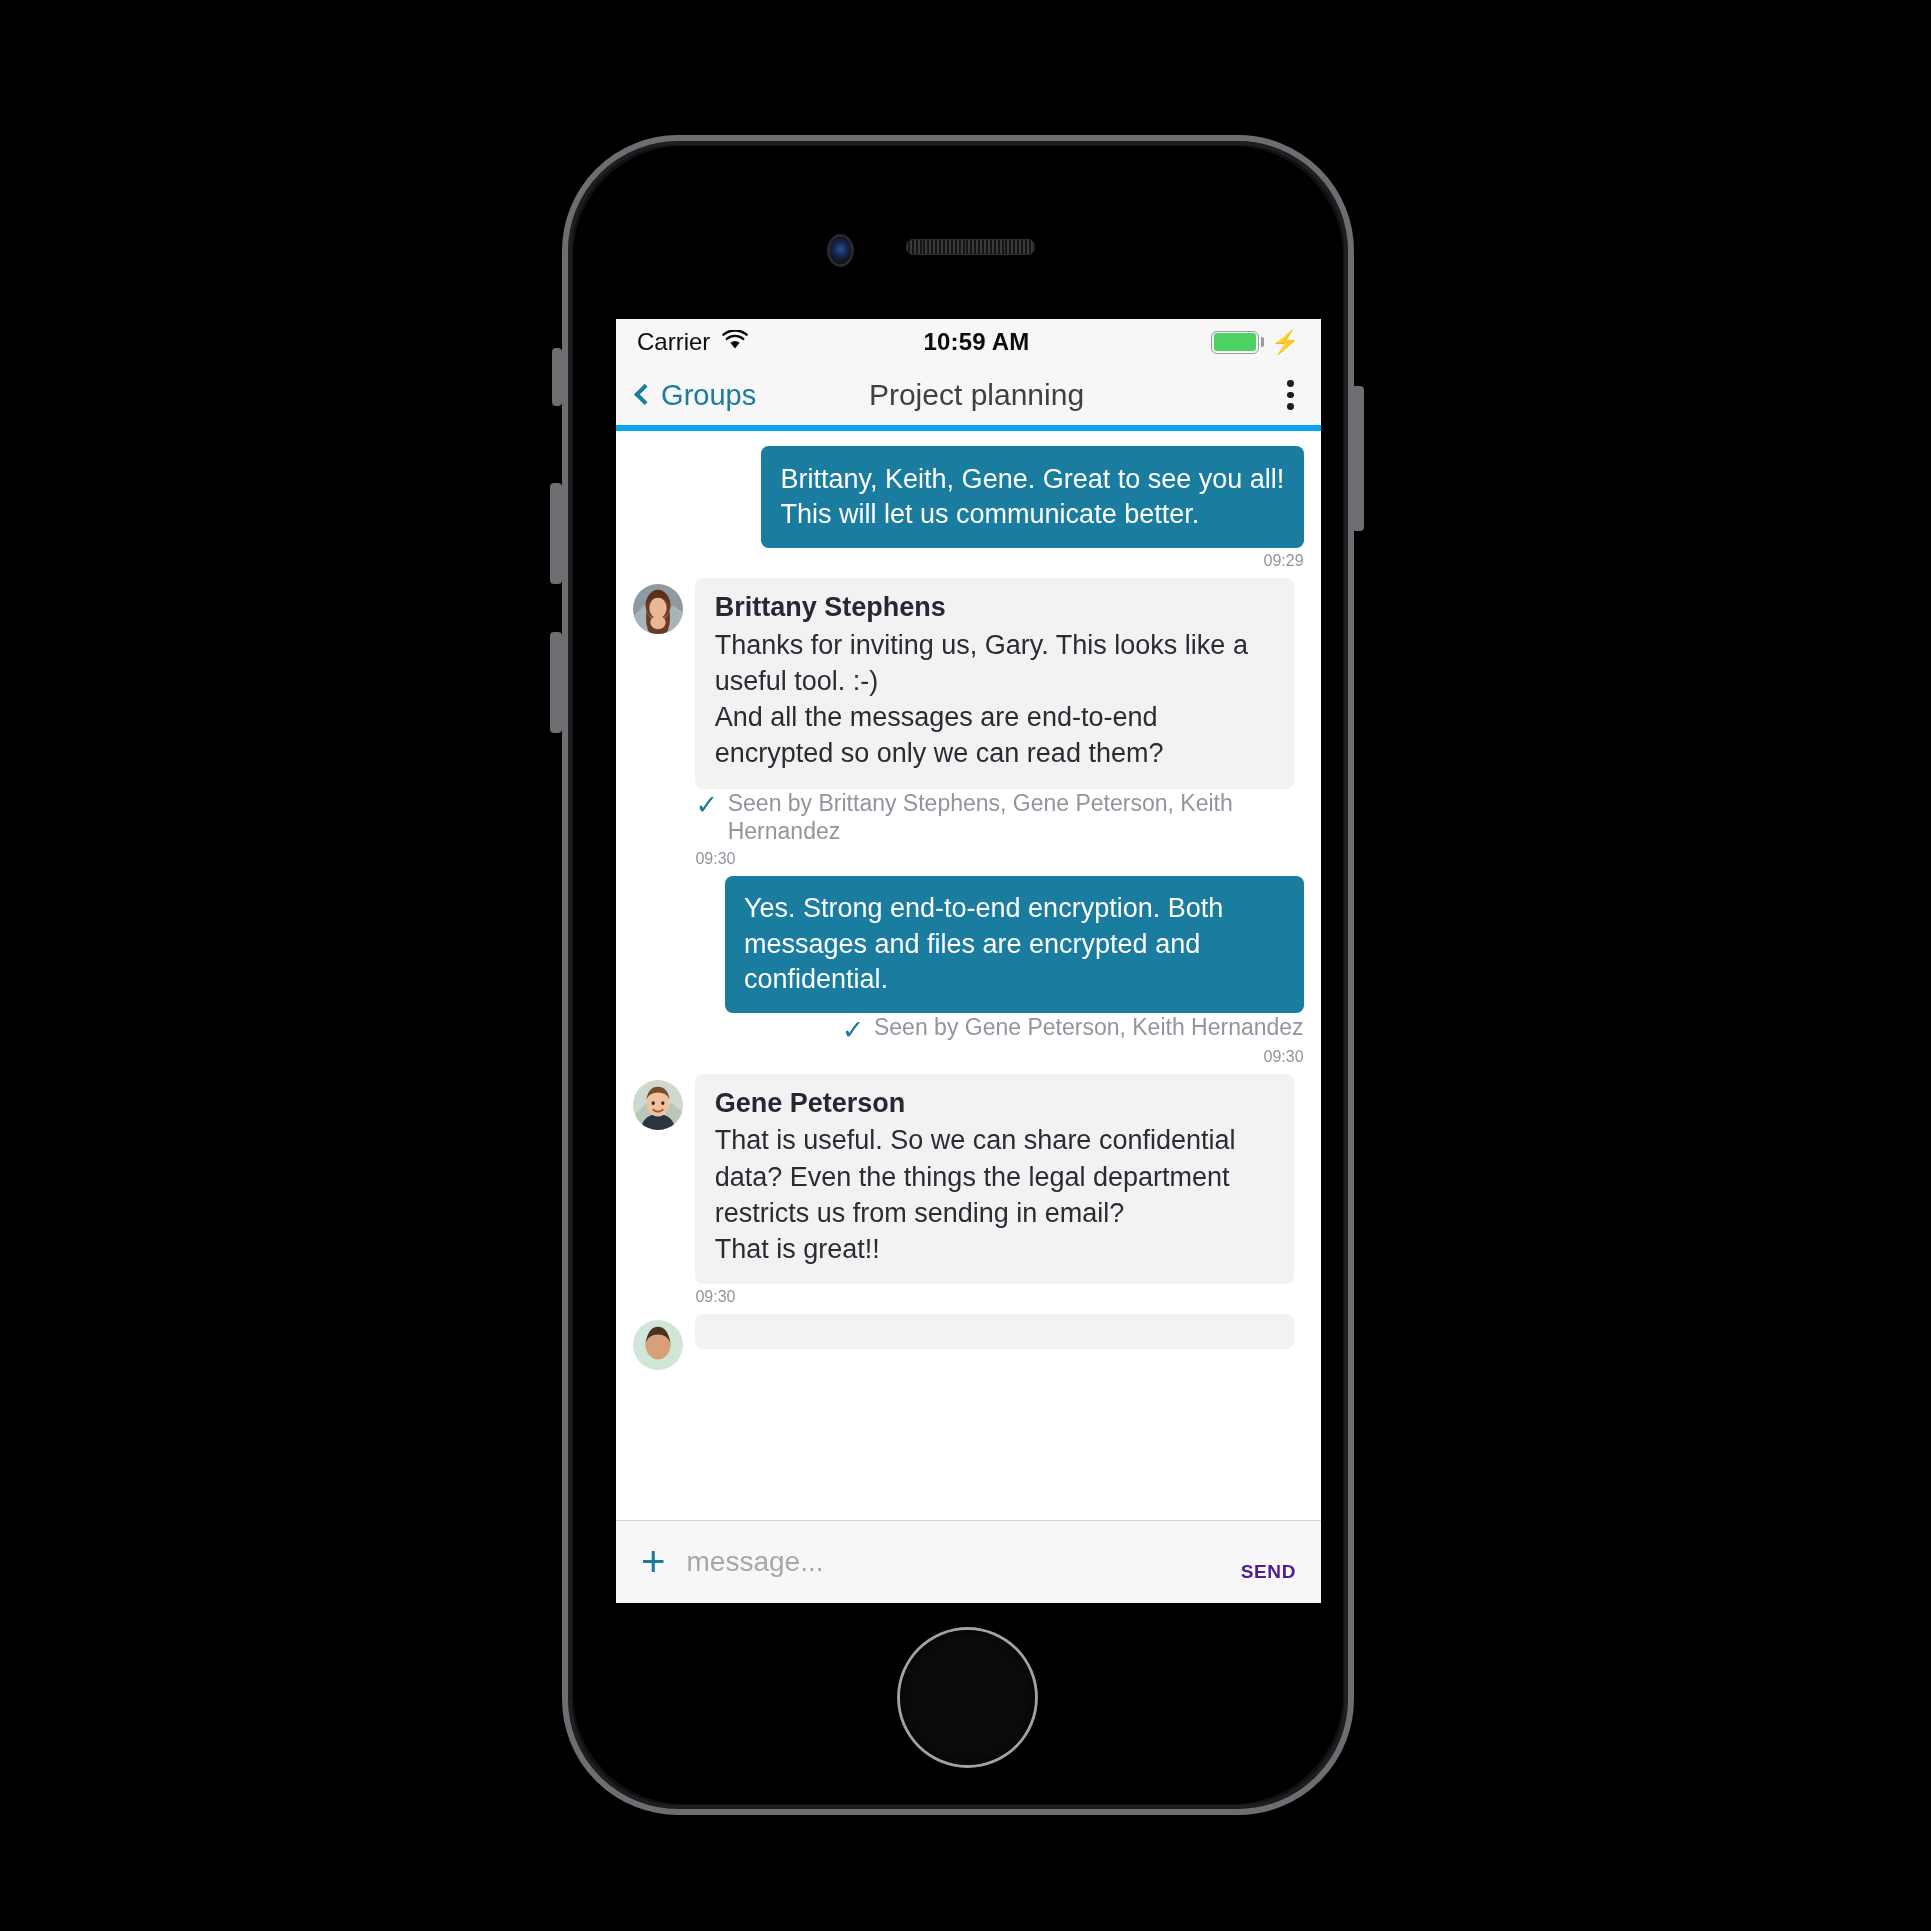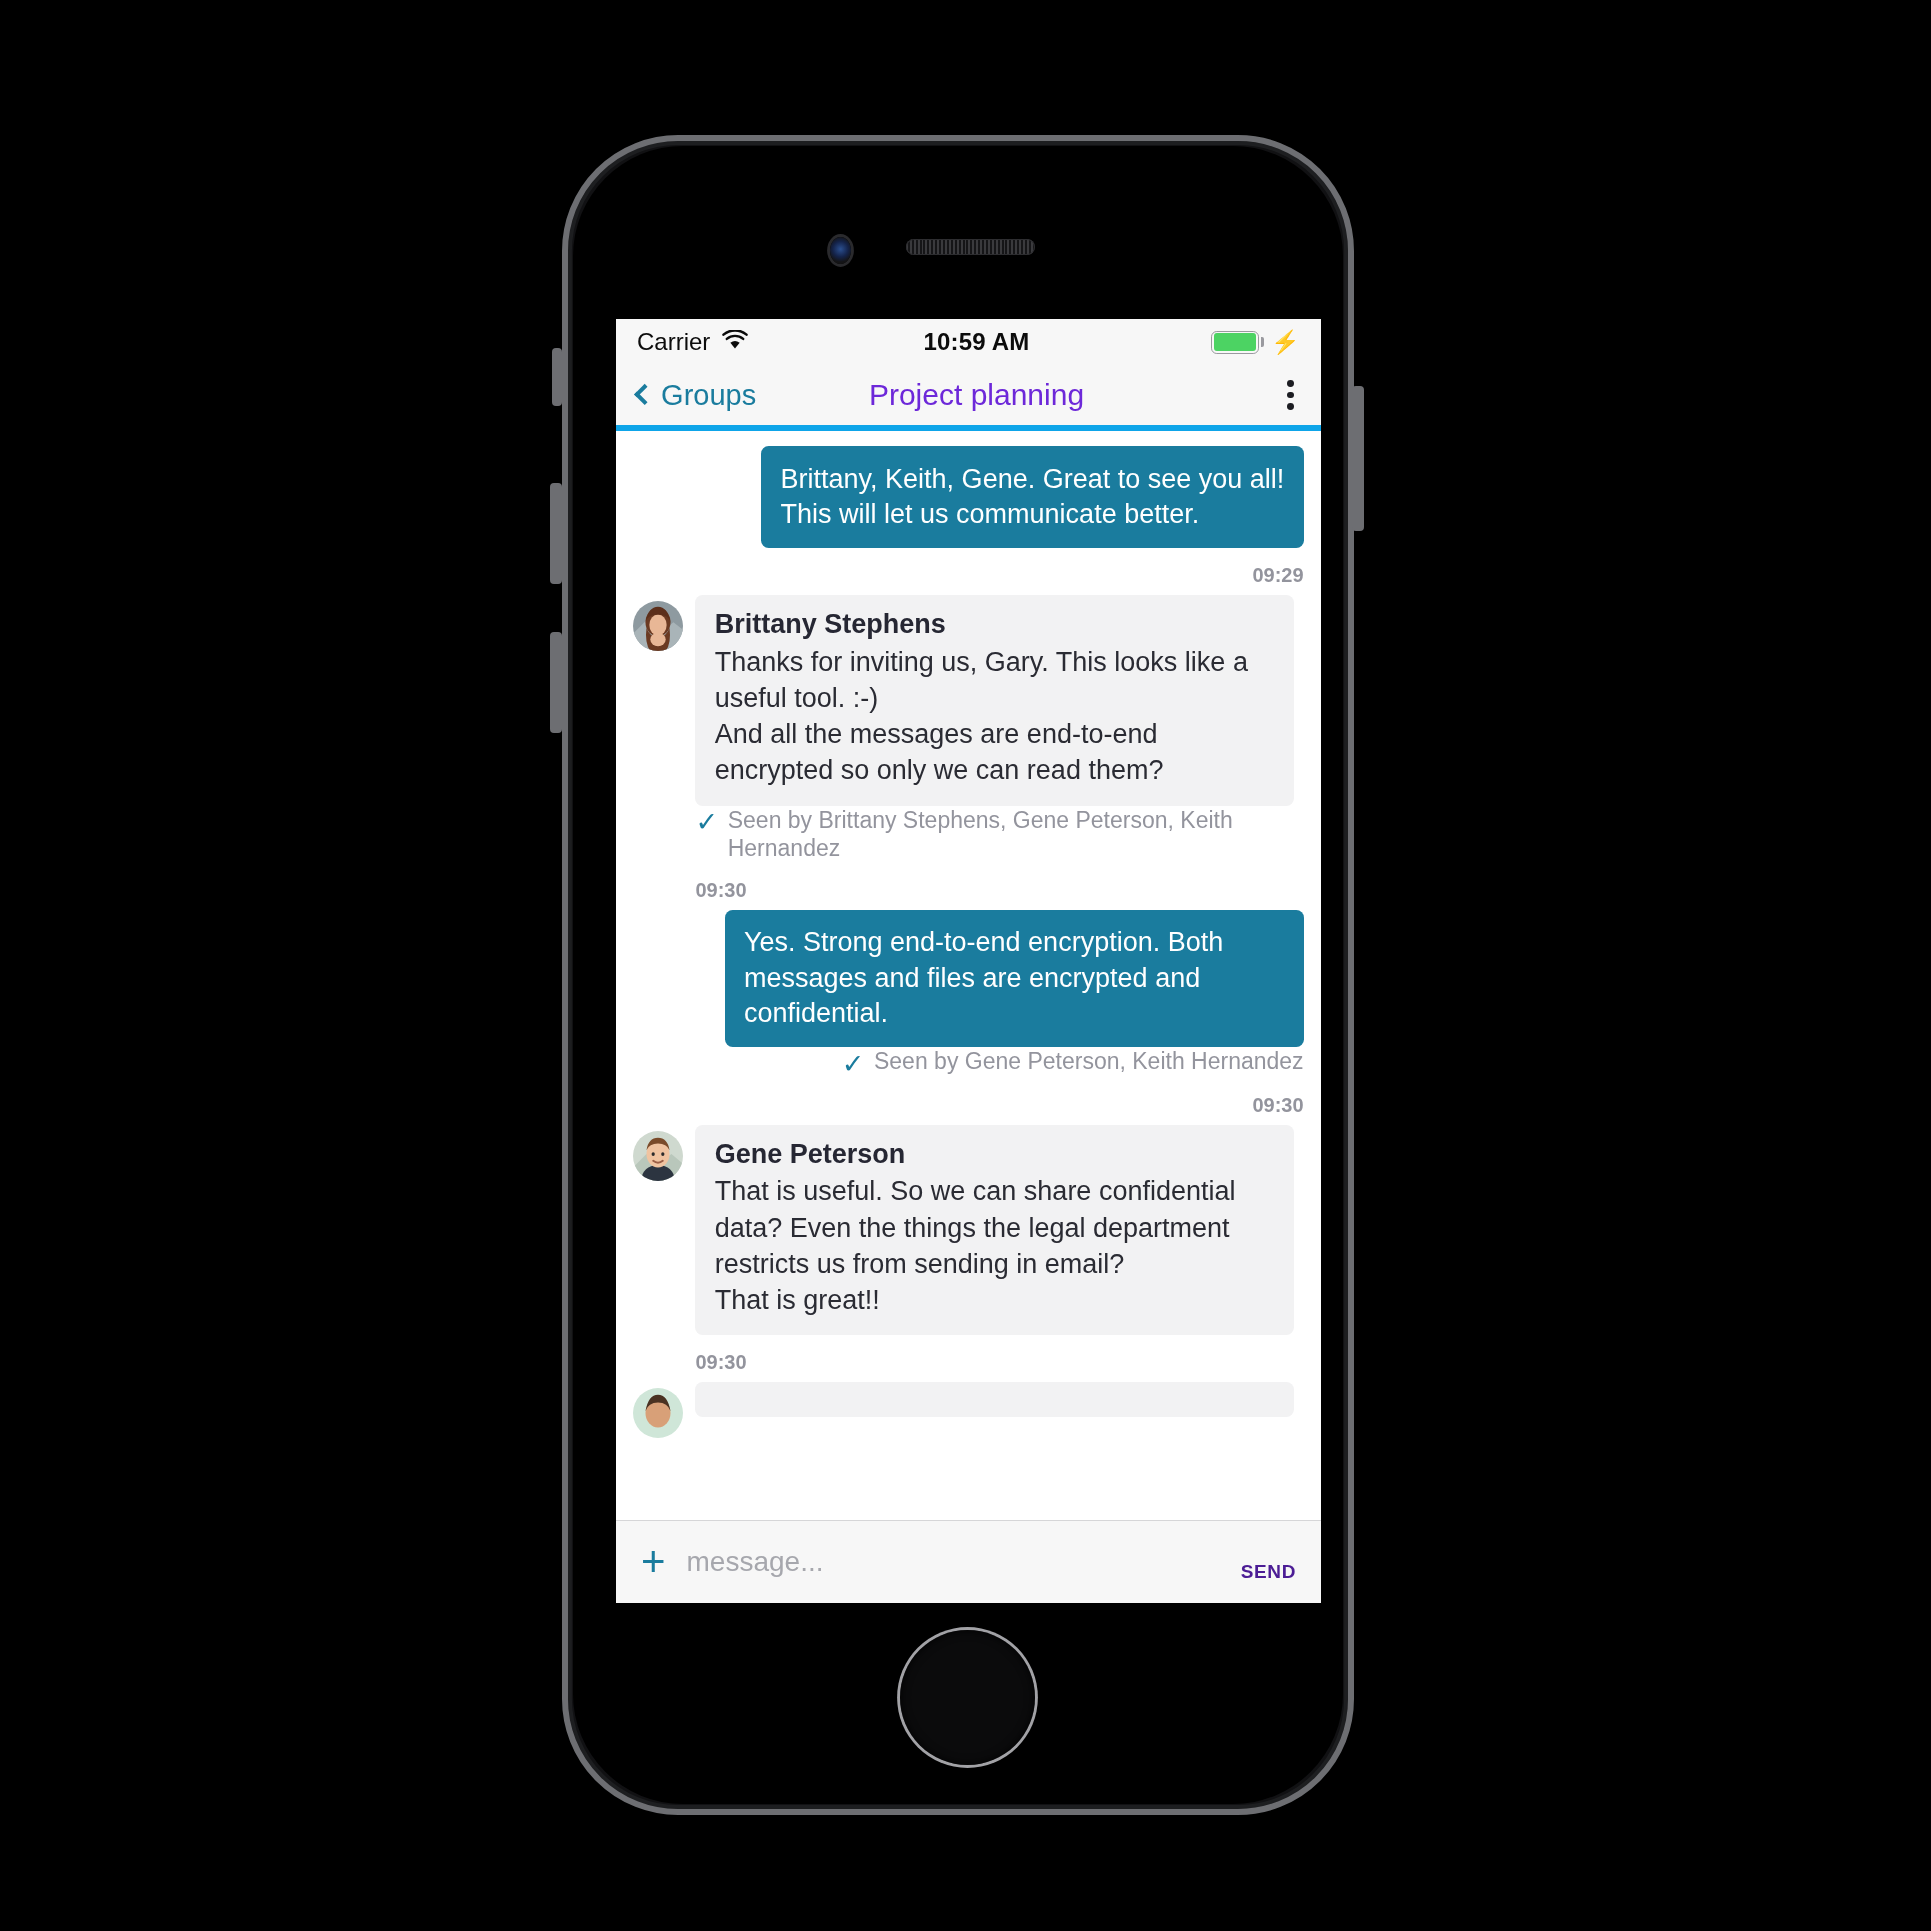--- a/index.html
+++ b/index.html
@@ -151,21 +151,21 @@
     width: 15.4px; height: 15.4px;
     border-left: 4.8px solid #1a7c9e;
     border-bottom: 4.8px solid #1a7c9e;
     transform: rotate(45deg);
     margin-right: 2.9px;
   }
   .nav-title {
     position: absolute; left: 16px; right: 0;
     text-align: center;
     font-size: 30px;
-    color: #6d28d9;
+    color: #404040;
   }
   .nav-menu {
     margin-left: auto;
     display: flex; flex-direction: column; gap: 4.8px;
     padding: 7.7px 5.8px;
     cursor: pointer;
     z-index: 2;
   }
   .nav-menu span { width: 6.8px; height: 6.8px; border-radius: 50%; background: #1c1d22; display: block; }
 
@@ -234,24 +234,23 @@
   }
   .seen.right { justify-content: flex-end; }
   .check {
     color: #1a7c9e;
     font-size: 27px;
     line-height: 1;
     flex: 0 0 auto;
     margin-top: 3.9px;
   }
   .time {
-    font-size: 20px;
+    font-size: 16px;
     color: #93949d;
-    margin-top: 16px;
-    font-weight: bold;
+    margin-top: 4px;
   }
   .time.right { text-align: right; }
 
   
   .composer {
     flex: 0 0 auto;
     height: 83px;
     background: #f7f7f7;
     border-top: 1px solid #d6d6d8;
     display: flex;

